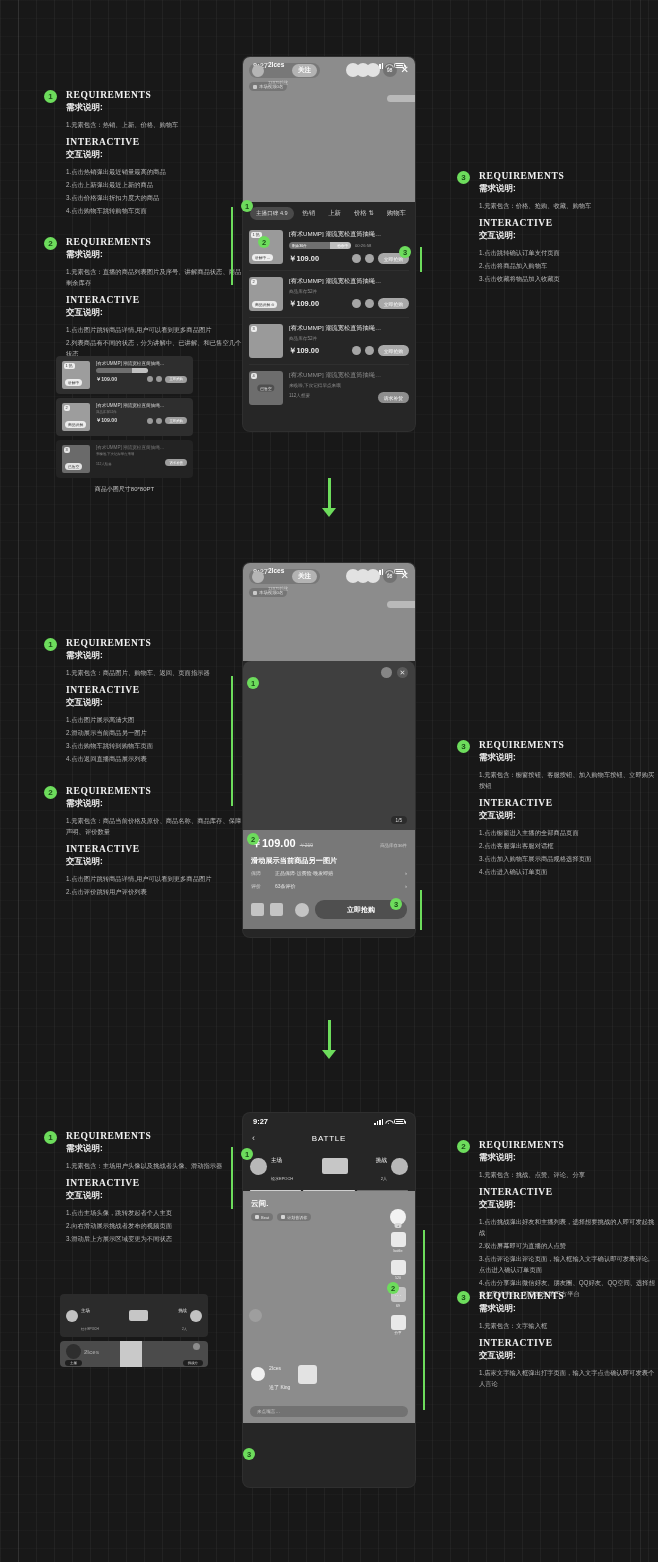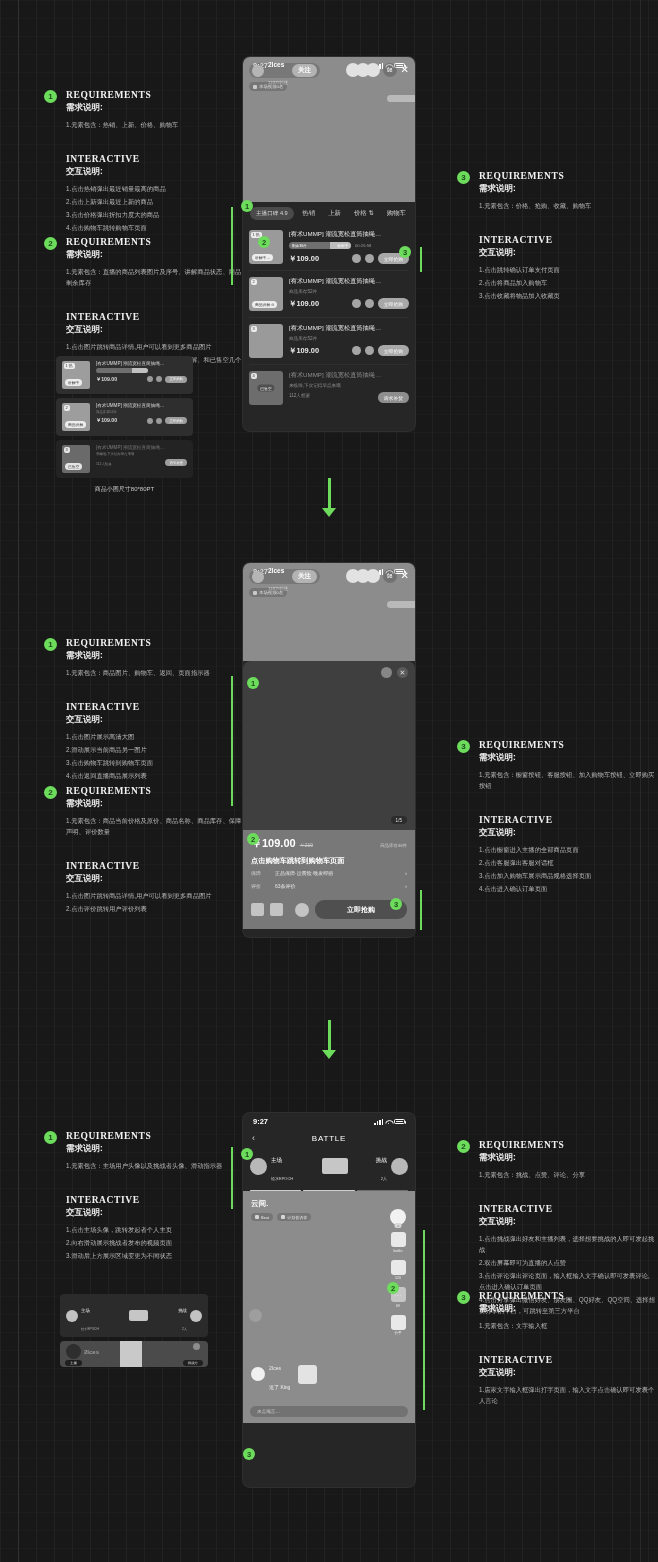--- a/index.html
+++ b/index.html
@@ -38,21 +38,21 @@
     color: #f2f2f2; font-weight: bold; margin-bottom: 2px;
   }
   .ann h4 {
     font-size: 8.5px; color: #ececec; font-weight: bold;
     margin-bottom: 5px;
   }
   .ann p {
     font-size: 6.3px; line-height: 1.75;
     color: #b9b9b9; margin-bottom: 2px;
   }
-  .ann .sect2 { margin-top: 24px; }
+  .ann .sect2 { margin-top: 7px; }
 
   
   .phone {
     position: absolute; left: 243px; width: 172px;
     background: #262626; border-radius: 7px; overflow: hidden;
     box-shadow: 0 0 0 1px #2f2f2f;
   }
   .statusbar {
     height: 17px; display: flex; align-items: center;
     justify-content: space-between; padding: 0 10px;
@@ -654,21 +654,21 @@
       </div>
       <div class="gallery">
         <span class="pager">1/5</span>
       </div>
       <div class="d-body">
         <div class="d-pricerow">
           <span class="d-price">￥109.00</span>
           <span class="d-orig">￥219</span>
           <span class="d-stock">商品库存36件</span>
         </div>
-        <div class="d-title">点击购物车跳转到购物车页面</div>
+        <div class="d-title">滑动展示当前商品另一图片</div>
         <div class="d-line">
           <span class="d-lbl">保障</span>
           <span>正品保障·运费险·晚发即赔</span>
           <span class="d-chev">›</span>
         </div>
         <div class="d-line">
           <span class="d-lbl">评价</span>
           <span>63条评价</span>
           <span class="d-chev">›</span>
         </div>

